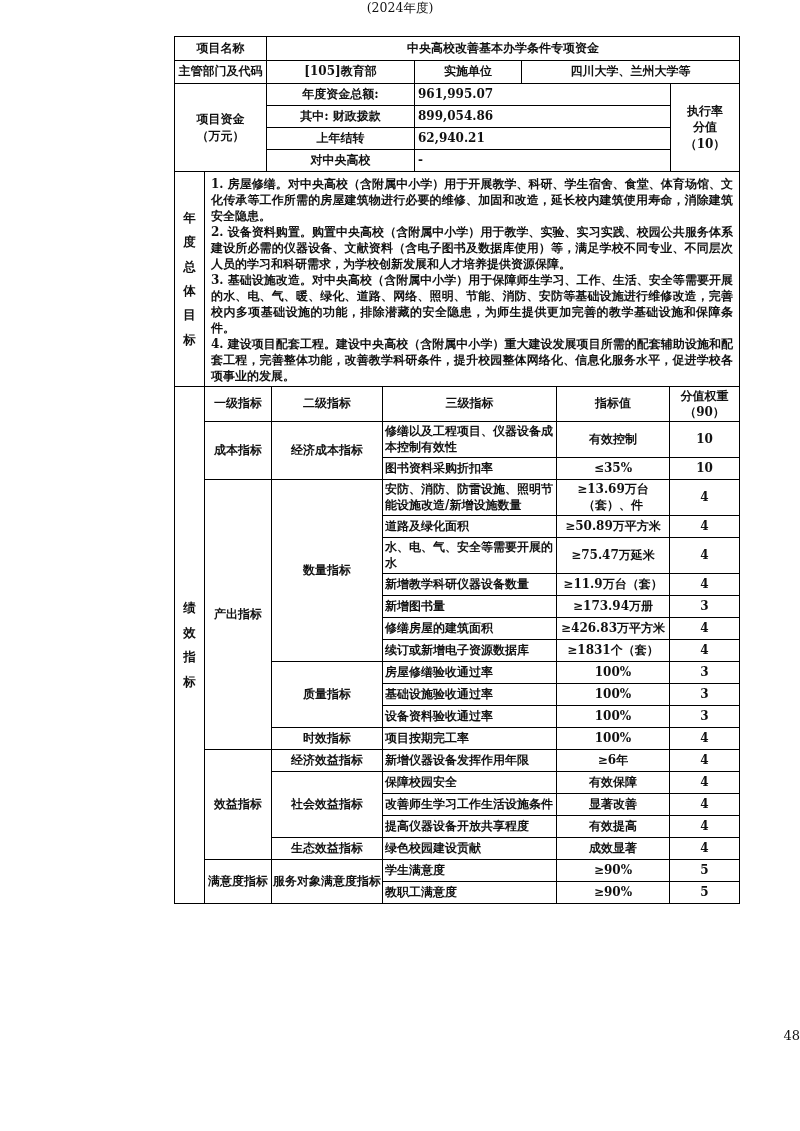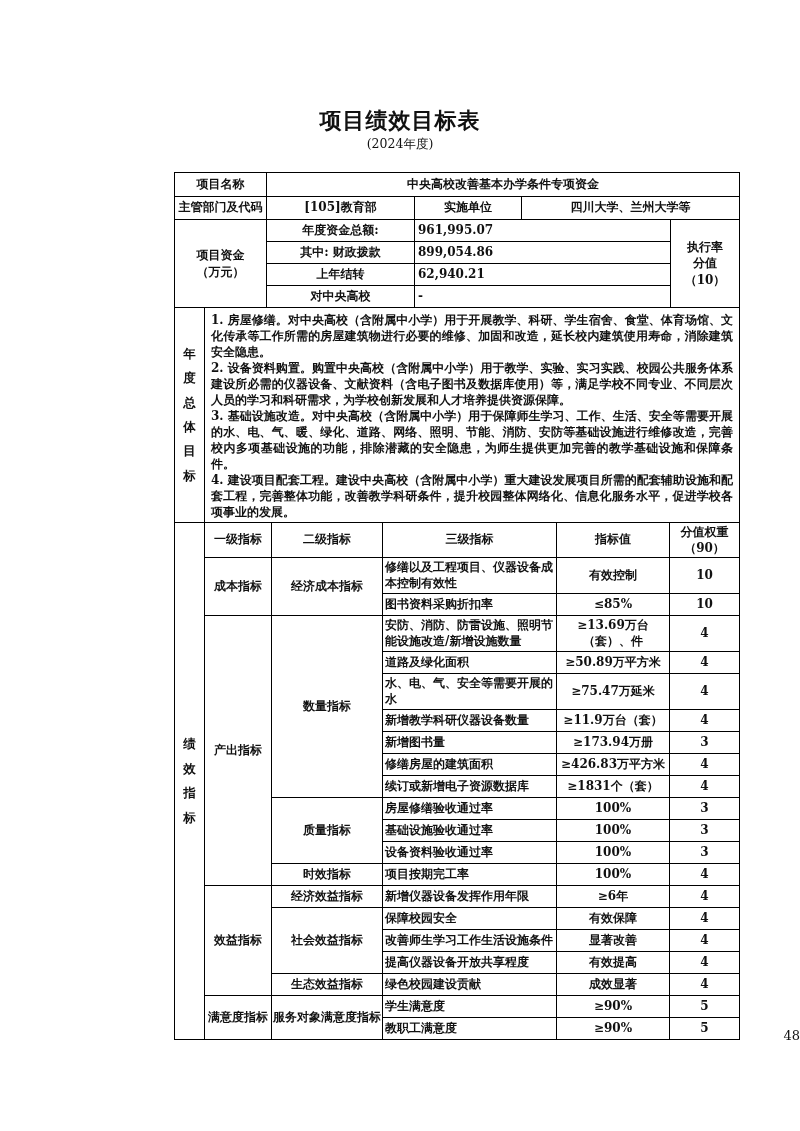--- a/index.html
+++ b/index.html
@@ -81,21 +81,20 @@
     top: 1028px;
     text-align: right;
     font-size: 13px;
   }
 </style>
 </head>
 <body>
 
 <div class="page">
 
-  <div class="doc-title">项目绩效目标表</div>
   <div class="doc-subtitle">(2024年度)</div>
 
   <div class="tables">
 
     <table>
       <colgroup>
         <col style="width:92px">
           <col style="width:148px">
           <col style="width:107px">
           <col style="width:149px">
@@ -185,21 +184,21 @@
 
       <tr class="h36">
         <td rowspan="2">成本指标</td>
         <td rowspan="2" class="l2">经济成本指标</td>
         <td class="l3">修缮以及工程项目、仪器设备成本控制有效性</td>
         <td>有效控制</td>
         <td>10</td>
       </tr>
       <tr class="h22">
         <td class="l3">图书资料采购折扣率</td>
-        <td>≤85%</td>
+        <td>≤35%</td>
         <td>10</td>
       </tr>
 
       <tr class="h36">
         <td rowspan="11">产出指标</td>
         <td rowspan="7" class="l2">数量指标</td>
         <td class="l3">安防、消防、防雷设施、照明节能设施改造/新增设施数量</td>
         <td>≥13.69万台（套）、件</td>
         <td>4</td>
       </tr>

